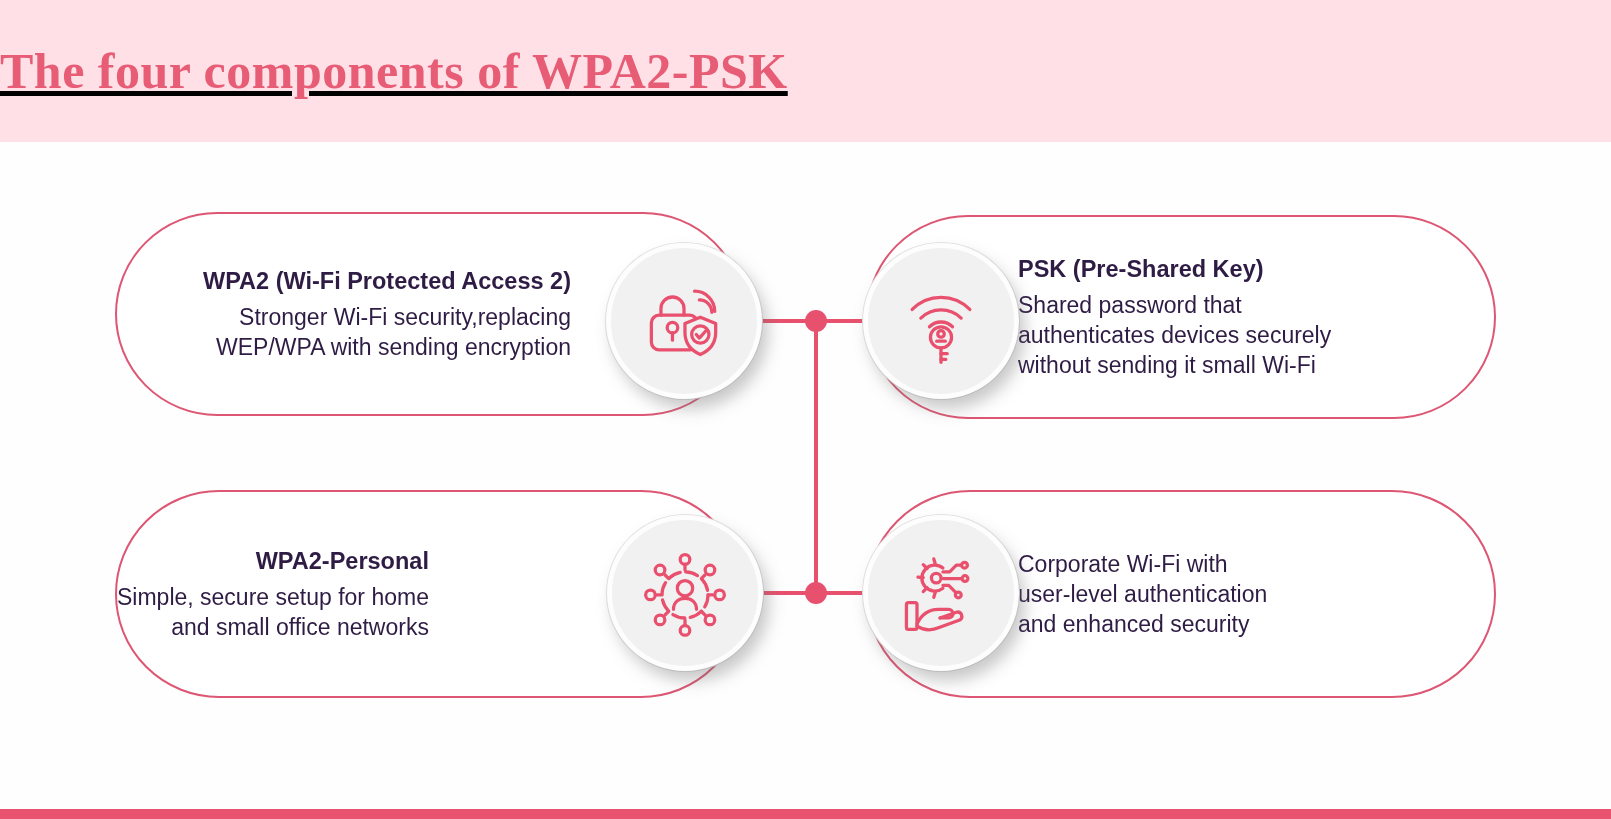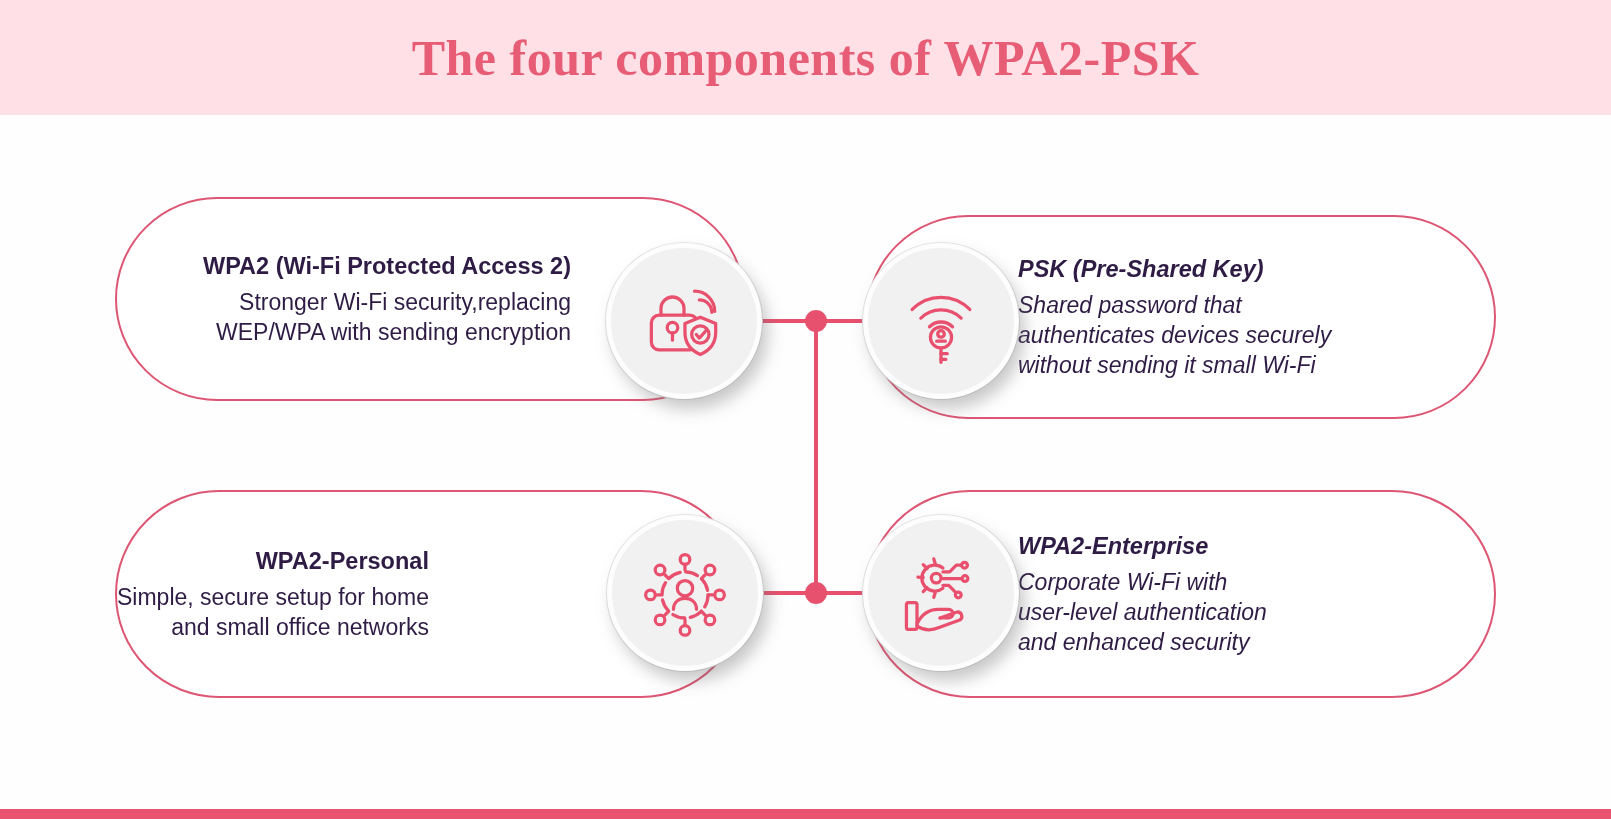--- a/index.html
+++ b/index.html
@@ -1,41 +1,41 @@
 <!DOCTYPE html>
 <html><head>
 <meta charset="utf-8">
 <style>
   html,body{margin:0;padding:0;background:#ffffff;}
   .stage{position:relative;width:1611px;height:819px;overflow:hidden;background:#fefefe;
          font-family:"Liberation Sans","DejaVu Sans",sans-serif;}
   
-  .banner{position:absolute;left:0;top:0;width:1611px;height:115px;background:#ffe0e6;
-          display:flex;align-items:center;justify-content:center;}
+  .banner{position:absolute;left:0;top:0;width:1611px;height:142px;background:#ffe0e6;
+          display:flex;align-items:center;justify-content:flex-start;text-decoration:underline;}
   .banner h1{margin:0;font-family:"Liberation Serif","DejaVu Serif",serif;font-weight:700;
              font-size:50px;letter-spacing:.5px;color:#e75d76;}
   
   .connector{position:absolute;background:#e8516e;z-index:1;}
   .vline{left:814px;top:321px;width:4px;height:272px;}
   .hline{height:4px;width:262px;left:680px;}
   .hline-top{top:319px;}
   .hline-bottom{top:591px;}
   .node-dot{position:absolute;width:22px;height:22px;border-radius:50%;background:#e8516e;z-index:4;}
   .dot-top{left:805px;top:310px;}
   .dot-bottom{left:805px;top:582px;}
   
   .card{position:absolute;width:630px;background:#ffffff;border:2px solid #dd5673;
         box-sizing:border-box;display:flex;align-items:center;z-index:2;}
-  .card-tl{left:115px;top:197px;height:204px;border-radius:102px;justify-content:flex-end;}
+  .card-tl{left:115px;top:212px;height:204px;border-radius:102px;justify-content:flex-end;}
   .card-tr{left:866px;top:215px;height:204px;border-radius:102px;justify-content:flex-start;}
   .card-bl{left:115px;top:490px;height:208px;border-radius:104px;justify-content:flex-start;}
   .card-br{left:866px;top:490px;height:208px;border-radius:104px;justify-content:flex-start;}
   .card-text{color:#2f1c45;}
   .card-tl .card-text,.card-bl .card-text{text-align:right;padding-right:172px;max-width:440px;}
-  .card-tr .card-text,.card-br .card-text{text-align:left;padding-left:150px;max-width:440px;font-style:italic;}
+  .card-tr .card-text,.card-br .card-text{text-align:left;padding-left:150px;max-width:440px;}
   .card-title{margin:0 0 6px 0;font-size:23.5px;font-weight:700;line-height:30px;}
   .card-desc{margin:0;font-size:23px;line-height:30px;white-space:pre-line;}
   
   .medallion{position:absolute;width:156px;height:156px;border-radius:50%;box-sizing:border-box;
              background:#f2f1f1;border:5px solid #fdfdfd;z-index:3;
              box-shadow:6px 10px 16px rgba(110,110,110,.38),0 0 0 1px #e6e5e5;
              display:flex;align-items:center;justify-content:center;}
   .m-tl{left:606px;top:243px;}
   .m-tr{left:863px;top:243px;}
   .m-bl{left:607px;top:515px;}
@@ -81,21 +81,20 @@
   <section class="card card-bl">
     <div class="card-text">
       <h2 class="card-title">WPA2-Personal</h2>
       <p class="card-desc">Simple, secure setup for home
 and small office networks</p>
     </div>
   </section>
 
   <section class="card card-br">
     <div class="card-text">
-      <h2 class="card-title">WPA2-Enterprise</h2>
       <p class="card-desc">Corporate Wi-Fi with
 user-level authentication
 and enhanced security</p>
     </div>
   </section>
 
   <div class="medallion m-tl">
     <svg viewBox="0 0 100 100">
       <path class="icon-stroke" d="M61 19 a21 21 0 0 1 21 21"></path>
       <path class="icon-stroke" d="M66 28 a13 13 0 0 1 13 13"></path>

